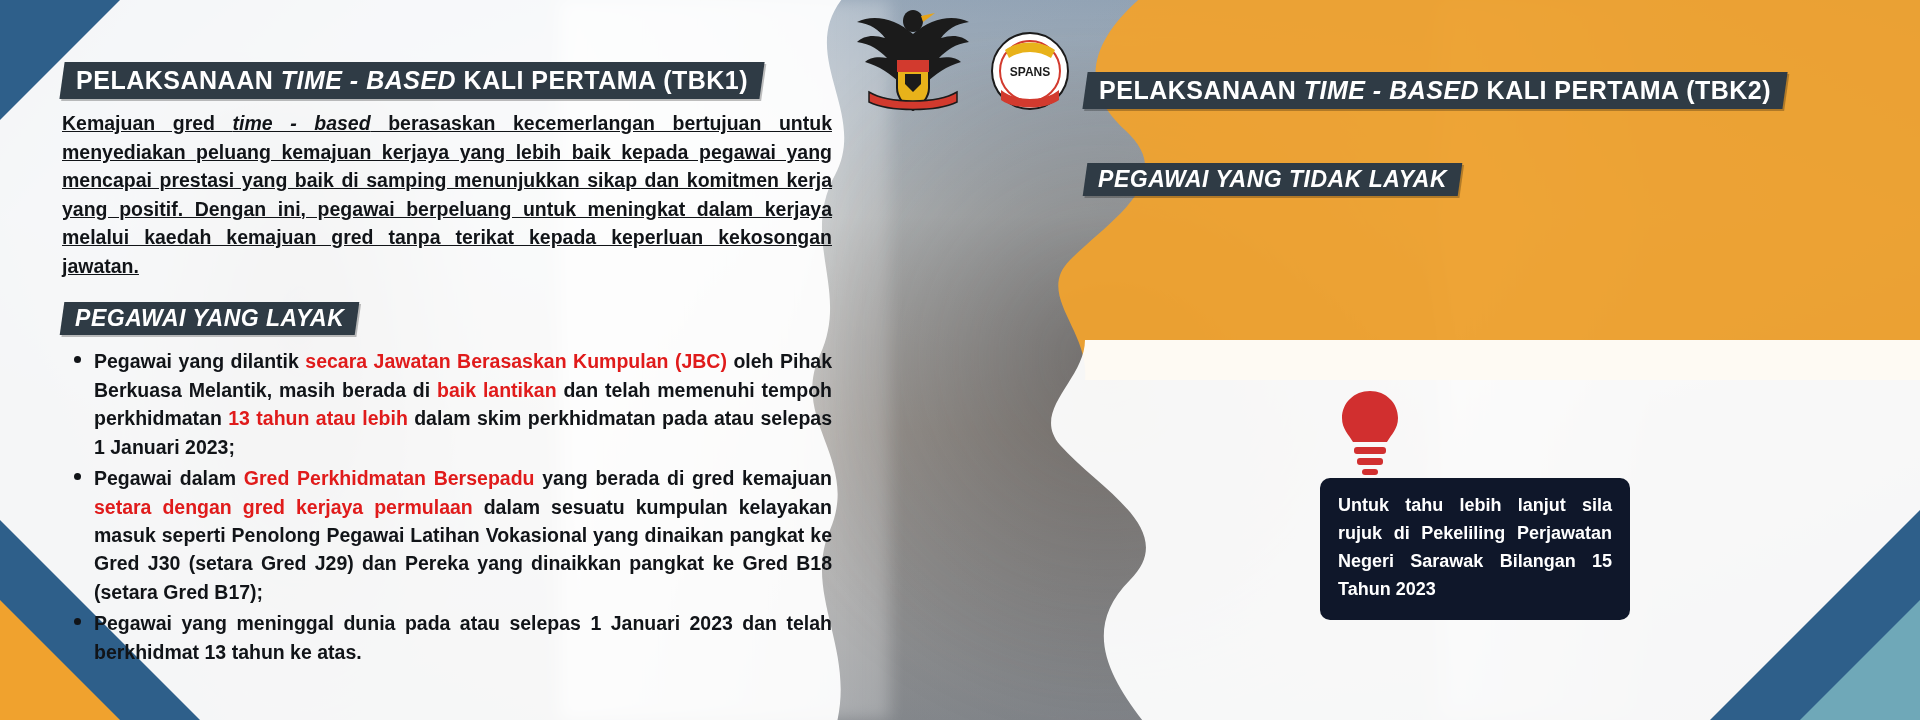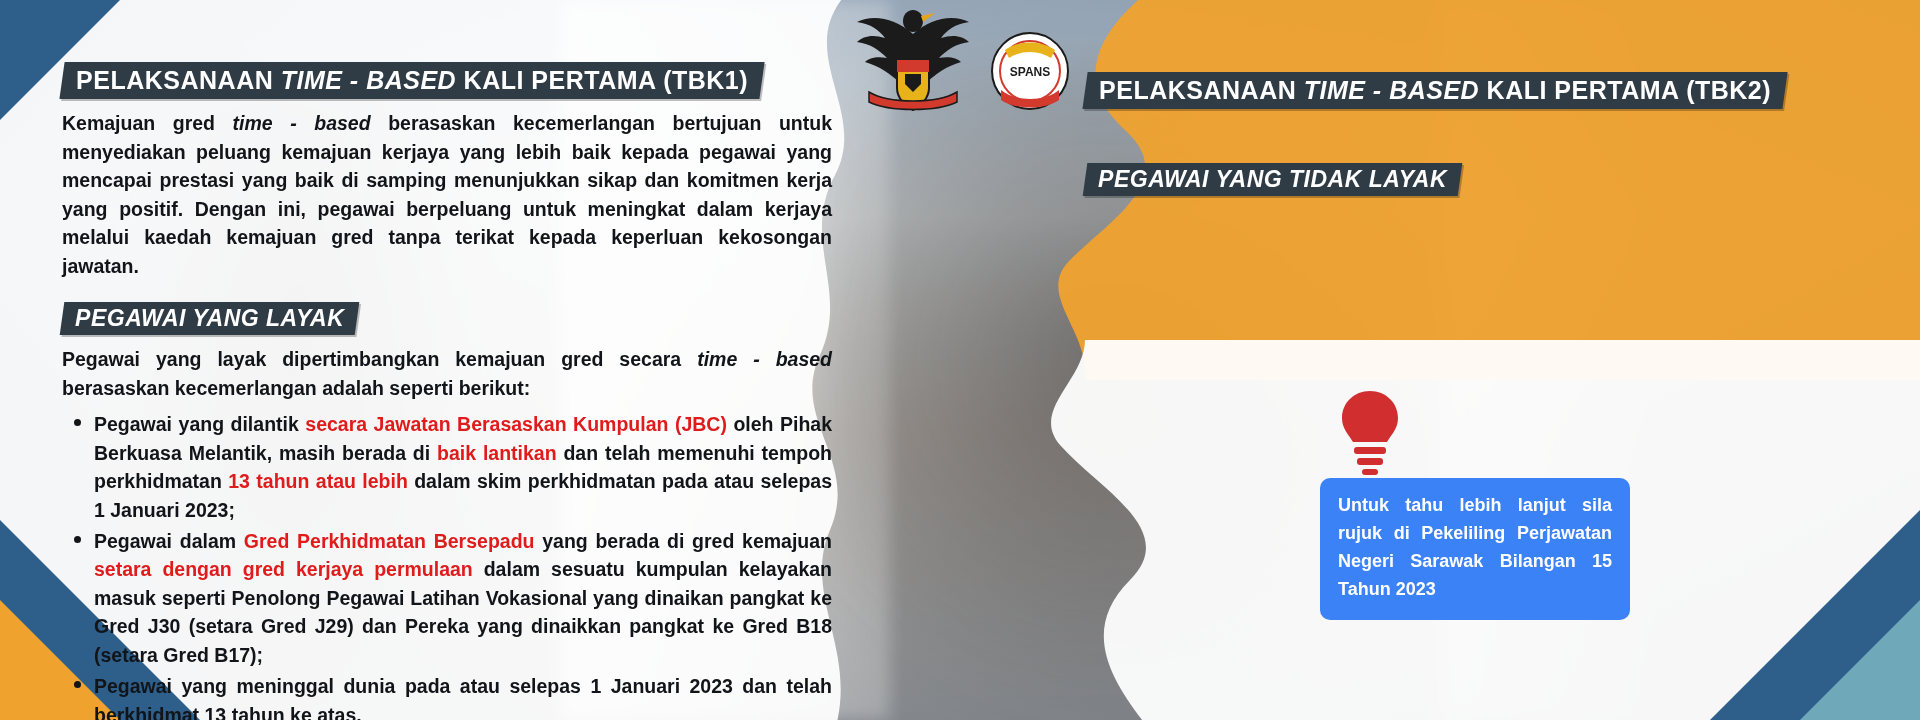--- a/index.html
+++ b/index.html
@@ -94,20 +94,21 @@
   .banner .rom { font-style:normal; }
   .banner.sub { font-size:23px; padding:4px 13px 5px 13px; }
 
   p.body {
     margin:0 0 8px 0;
     font-size:19.5px;
     line-height:1.46;
     color:#111418;
     font-weight:bold;
     text-align:justify;
+    text-decoration:underline;
   }
   .red { color:#e01b1b; }
 
   ul.bullets {
     margin:2px 0 0 0;
     padding-left:26px;
     list-style:none;
   }
   ul.bullets > li {
     position:relative;
@@ -126,21 +127,21 @@
     width:7px; height:7px;
     border-radius:50%;
     background:#111418;
   }
 
   
   #tip-wrap {
     position:absolute; left:1320px; top:478px; width:310px; z-index:25;
   }
   #tip-box {
-    background:#3b82f6;
+    background:#0f172a;
     color:#ffffff;
     border-radius:10px;
     padding:14px 18px 16px 18px;
     font-size:18px;
     font-weight:bold;
     line-height:1.55;
     text-align:justify;
   }
   #bulb {
     position:absolute; left:1330px; top:385px; z-index:26;
@@ -202,21 +203,20 @@
   <div class="banner">
     <span><span class="rom">PELAKSANAAN </span><span>TIME - BASED</span><span class="rom"> KALI PERTAMA (TBK1)</span></span>
   </div>
 
   <p class="body">Kemajuan gred <i>time - based</i> berasaskan kecemerlangan bertujuan untuk menyediakan peluang kemajuan kerjaya yang lebih baik kepada pegawai yang mencapai prestasi yang baik di samping menunjukkan sikap dan komitmen kerja yang positif. Dengan ini, pegawai berpeluang untuk meningkat dalam kerjaya melalui kaedah kemajuan gred tanpa terikat kepada keperluan kekosongan jawatan.</p>
 
   <div class="banner sub" style="margin-top:14px;">
     <span>PEGAWAI YANG LAYAK</span>
   </div>
 
-  <p class="body">Pegawai yang layak dipertimbangkan kemajuan gred secara <i>time - based</i> berasaskan kecemerlangan adalah seperti berikut:</p>
 
   <ul class="bullets">
     <li>Pegawai yang dilantik <span class="red">secara Jawatan Berasaskan Kumpulan (JBC)</span> oleh Pihak Berkuasa Melantik, masih berada di <span class="red">baik lantikan</span> dan telah memenuhi tempoh perkhidmatan <span class="red">13 tahun atau lebih</span> dalam skim perkhidmatan pada atau selepas 1 Januari 2023;</li>
     <li>Pegawai dalam <span class="red">Gred Perkhidmatan Bersepadu</span> yang berada di gred kemajuan <span class="red">setara dengan gred kerjaya permulaan</span> dalam sesuatu kumpulan kelayakan masuk seperti Penolong Pegawai Latihan Vokasional yang dinaikan pangkat ke Gred J30 (setara Gred J29) dan Pereka yang dinaikkan pangkat ke Gred B18 (setara Gred B17);</li>
     <li>Pegawai yang meninggal dunia pada atau selepas 1 Januari 2023 dan telah berkhidmat 13 tahun ke atas.</li>
   </ul>
 </div>
 
 <div class="col" id="col-right">
 

